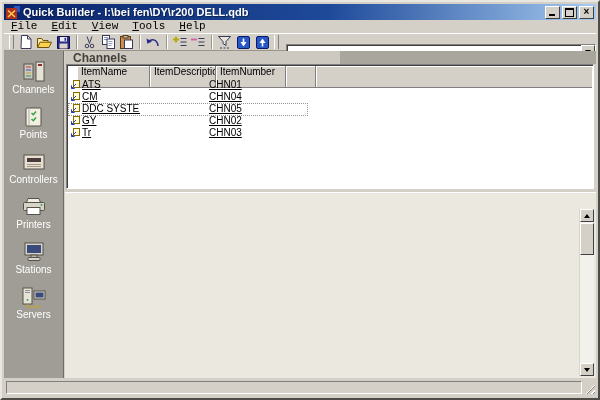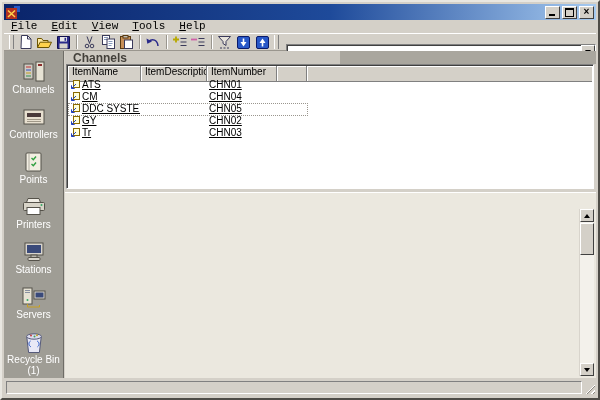--- a/index.html
+++ b/index.html
@@ -56,21 +56,21 @@
   
   .main-header{position:absolute;left:63px;top:49px;right:2px;height:13px;
        background:#cdc9c1;display:flex;align-items:center;}
   .main-title{font-weight:bold;font-size:12px;color:#44413b;margin-left:8px;}
   .filter-combo{position:absolute;left:107px;top:0;width:160px;height:13px;}
   .header-dark{position:absolute;left:275px;right:0;top:0;bottom:0;background:#a9a69e;}
   
   .listview{position:absolute;left:64px;top:62px;right:4px;height:125px;
        background:#fff;border:1px solid;border-color:#808080 #fff #fff #808080;
        box-shadow:inset 1px 1px 0 #404040;box-sizing:border-box;overflow:hidden;}
-  .lv-header{position:absolute;left:1px;top:1px;right:1px;height:16px;display:flex;justify-content:space-between;}
+  .lv-header{position:absolute;left:10px;top:1px;right:1px;height:22px;display:flex;justify-content:space-between;}
   .lv-col{background:#d4d0c8;border-right:1px solid #808080;border-bottom:1px solid #808080;
        box-shadow:inset 1px 1px 0 #fff;font-size:10px;padding:0 4px;line-height:12px;
        box-sizing:border-box;white-space:nowrap;overflow:hidden;}
   .c1{width:73px;} .c2{width:66px;} .c3{width:70px;} .c4{width:30px;} .cfill{flex:1;border-right:none;}
   .lv-rows{position:absolute;left:1px;top:14px;right:1px;bottom:1px;}
   .lv-row{position:relative;height:12px;line-height:12px;font-size:10px;color:#000;}
   .lv-row.focused::after{content:"";position:absolute;left:0;top:0;width:238px;height:11px;
        border:1px dotted #9a968e;pointer-events:none;}
   .cell{position:absolute;top:0;white-space:nowrap;overflow:hidden;text-decoration:underline;}
   .cell-icon{left:2px;top:1px;}
@@ -108,20 +108,21 @@
 <div class="window">
 
   <div class="titlebar">
     <span>
       <svg width="14" height="13" viewBox="0 0 14 13">
         <rect x="8" y="0" width="6" height="6" fill="#2858c8"></rect>
         <rect x="0" y="2" width="11" height="11" fill="#b03020"></rect>
         <path d="M2 4.5l7 6.5M9 4.5L2 11" stroke="#ffd24d" stroke-width="1.5"></path>
       </svg>
     </span>
+    <span class="title-text">Quick Builder - I:\bei fen\DY\r200 DELL.qdb</span>
     <span class="win-btns">
       <button class="wbtn">
           <span class="glyph-min"></span>
         </button>
       <button class="wbtn">
           <span class="glyph-max"></span>
         </button>
       <button class="wbtn">
           <span class="glyph-close">×</span>
         </button>
@@ -241,38 +242,38 @@
           <path d="M5 7h5" stroke="#c03030"></path>
             <path d="M5 10h5" stroke="#3050c0"></path>
           <path d="M5 13h5" stroke="#c0a020"></path>
             <path d="M5 16h5" stroke="#309050"></path>
         </svg>
       </span>
       <span class="side-label">Channels</span>
     </div>
     <div class="side-item">
       <span class="side-icon">
-        <svg width="26" height="22" viewBox="0 0 26 22">
-          <rect x="3" y="4" width="20" height="14" fill="#e8e0d0" stroke="#55524a"></rect>
-          <rect x="6" y="7" width="14" height="4" fill="#4a3a3a"></rect>
-          <path d="M6 13.5h14M6 15.5h14" stroke="#a09888"></path>
-        </svg>
-      </span>
-      <span class="side-label">Controllers</span>
-    </div>
-    <div class="side-item">
-      <span class="side-icon">
         <svg width="22" height="22" viewBox="0 0 22 22">
           <rect x="3" y="2" width="15" height="18" rx="1" fill="#f2eee2" stroke="#55524a"></rect>
           <path d="M6 2v18" stroke="#b0aca0"></path>
           <path d="M8.5 7l1.8 1.8L13 5.5" stroke="#30a040" fill="none" stroke-width="1.4"></path>
           <path d="M8.5 13l1.8 1.8L13 11.5" stroke="#30a040" fill="none" stroke-width="1.4"></path>
         </svg>
       </span>
       <span class="side-label">Points</span>
+    </div>
+    <div class="side-item">
+      <span class="side-icon">
+        <svg width="26" height="22" viewBox="0 0 26 22">
+          <rect x="3" y="4" width="20" height="14" fill="#e8e0d0" stroke="#55524a"></rect>
+          <rect x="6" y="7" width="14" height="4" fill="#4a3a3a"></rect>
+          <path d="M6 13.5h14M6 15.5h14" stroke="#a09888"></path>
+        </svg>
+      </span>
+      <span class="side-label">Controllers</span>
     </div>
     <div class="side-item">
       <span class="side-icon">
         <svg width="26" height="20" viewBox="0 0 26 20">
           <path d="M7 1.5h11l1.5 4H5.5z" fill="#f0ede5" stroke="#55524a"></path>
           <rect x="2.5" y="5.5" width="21" height="8" rx="1" fill="#d8d4c8" stroke="#55524a"></rect>
           <rect x="6" y="10.5" width="13" height="7" fill="#fff" stroke="#55524a"></rect>
           <circle cx="20.5" cy="8" r="1" fill="#3a6"></circle>
         </svg>
       </span>
@@ -294,34 +295,20 @@
         <svg width="26" height="22" viewBox="0 0 26 22">
           <rect x="2" y="2" width="9" height="16" fill="#e6e2d4" stroke="#55524a"></rect>
           <path d="M4 4.5h5M4 6.5h5" stroke="#8890a0"></path>
           <circle cx="6.5" cy="14" r="1" fill="#3a6"></circle>
           <rect x="13" y="5" width="11" height="8" fill="#d8d4cc" stroke="#55524a"></rect>
           <rect x="14.5" y="6.5" width="8" height="5" fill="#3a4a7a"></rect>
           <path d="M6.5 18v3h12v-2" stroke="#c8a020" fill="none"></path>
         </svg>
       </span>
       <span class="side-label">Servers</span>
-    </div>
-    <div class="side-item">
-      <span class="side-icon">
-        <svg width="22" height="24" viewBox="0 0 22 24">
-          <path d="M3.8 7l1.8 15.5h10.8L18.2 7" fill="#e8e8f6" stroke="#555a7a"></path>
-          <ellipse cx="11" cy="6.5" rx="7.4" ry="2.7" fill="#dcdcee" stroke="#555a7a"></ellipse>
-          <path d="M7.5 11c-2.2 1.5-2 4.5.3 5.8M14.5 16.8c2.2-1.5 2-4.5-.3-5.8" stroke="#2858c8" fill="none"></path>
-          <circle cx="8" cy="5.5" r="1" fill="#c04040"></circle>
-          <circle cx="11.5" cy="6.5" r="1" fill="#40a060"></circle>
-          <circle cx="14" cy="5.2" r="1" fill="#c0a020"></circle>
-        </svg>
-      </span>
-      <span class="side-label">Recycle Bin</span>
-      <span class="side-label">(1)</span>
     </div>
   </div>
 
   <div class="main-header">
     <span class="main-title">Channels</span>
     <div class="header-dark"></div>
     <div class="combo filter-combo">
       <span class="combo-text">(All)</span>
       <span class="combo-btn">
           <span class="arr-down"></span>

